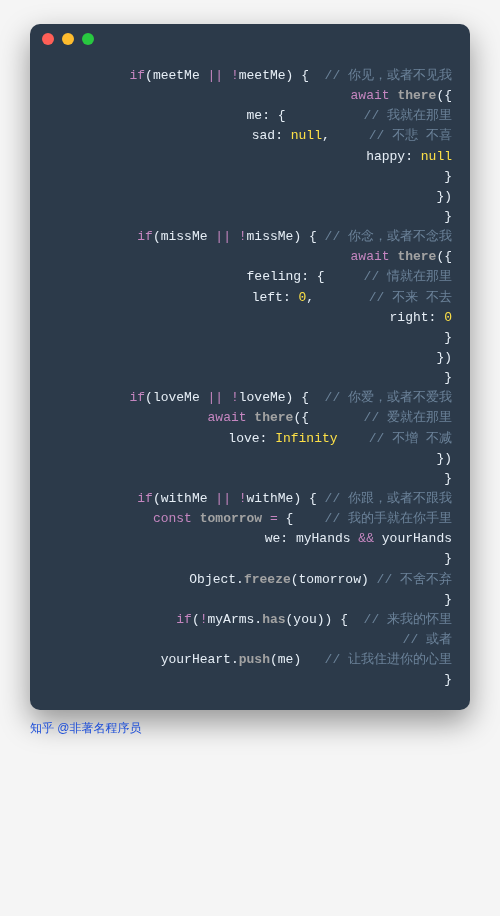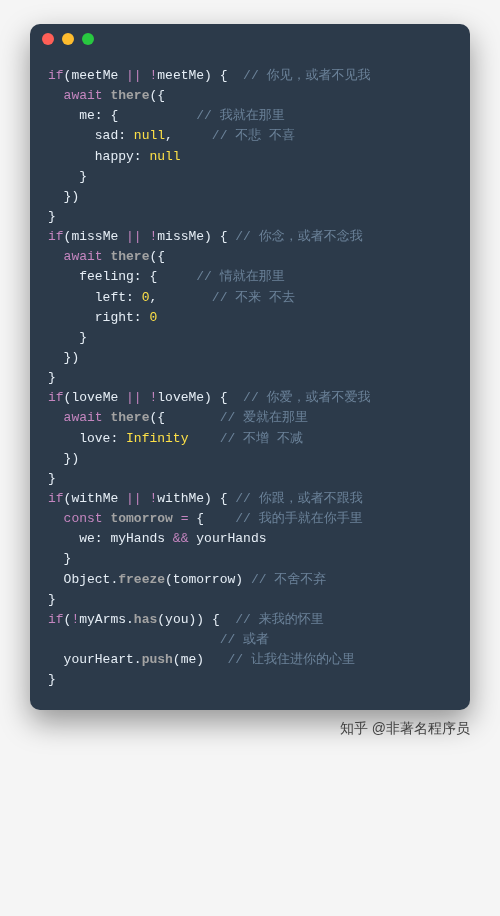--- a/index.html
+++ b/index.html
@@ -31,33 +31,33 @@
   .dot.red { background: #ff5f57; }
   .dot.yellow { background: #febc2e; }
   .dot.green { background: #28c840; }
   .code {
     padding: 12px 18px 20px 18px;
     font-size: 13px;
     line-height: 1.55;
     color: #e6eef6;
     white-space: pre;
     overflow: hidden;
+    text-align: right;
   }
   .kw  { color: #c586c0; }       
   .id  { color: #e6eef6; }       
   .fn  { color: #a3a3a3; font-weight: bold; }
   .num { color: #fde047; }       
   .pun { color: #e6eef6; }
   .op  { color: #c586c0; }       
   .cmt { color: #6b8299; }       
   .footer {
     width: 440px;
-    text-align: right;
-    font-size: 14px;
-    color: #404040;
+    font-size: 12px;
+    color: #1d4ed8;
     font-family: -apple-system, BlinkMacSystemFont, "Segoe UI", sans-serif;
     margin-top: 10px;
   }
 </style>
 </head>
 <body>
 
 <div class="window">
   <div class="titlebar">
     <div class="dot red"></div>

